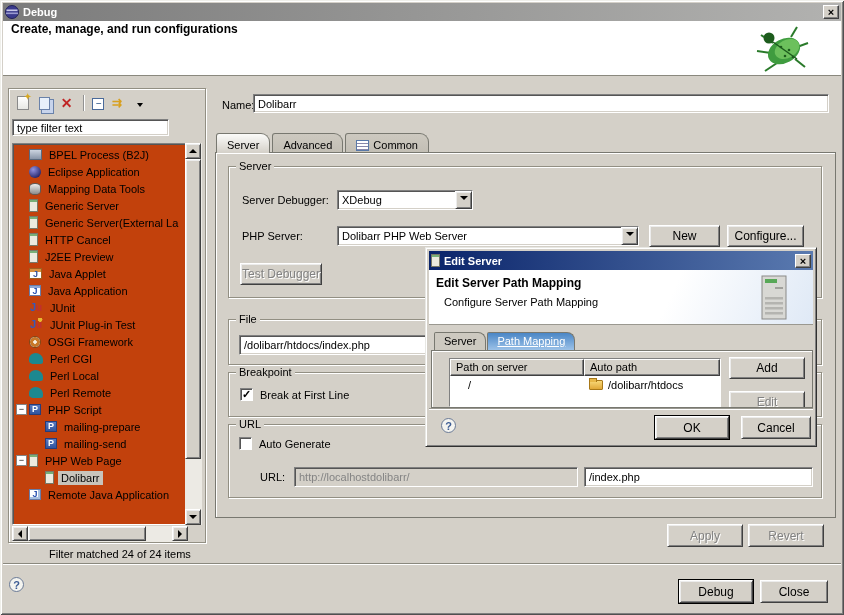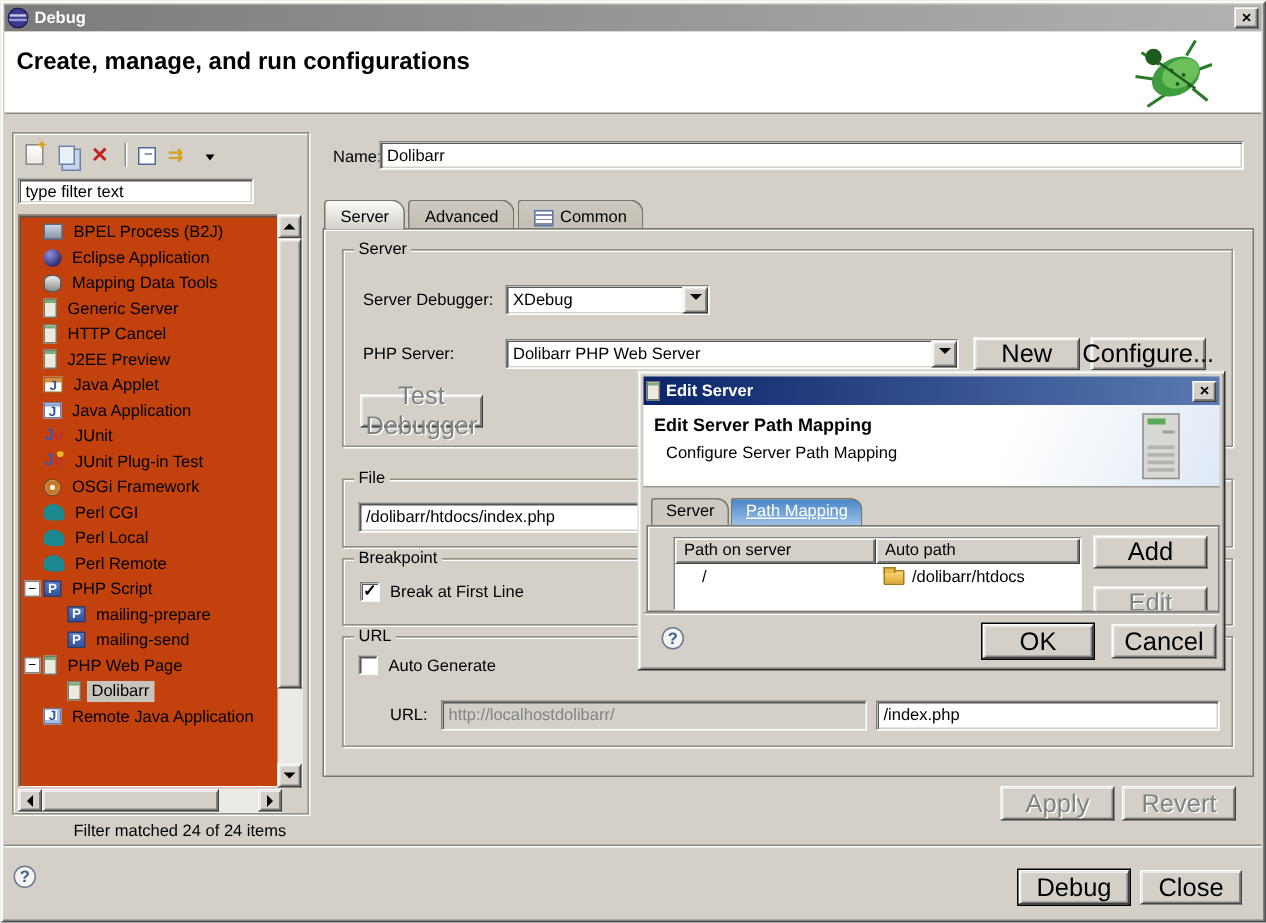--- a/index.html
+++ b/index.html
@@ -1,20 +1,20 @@
 <!DOCTYPE html>
 <html><head>
 <meta charset="utf-8">
 <style>
   * { margin:0; padding:0; box-sizing:border-box; }
   html,body { width:844px; height:615px; }
   body { font-family:"Liberation Sans", sans-serif; font-size:11px; color:#000; background:#d4d0c8; }
   .window { position:relative; width:844px; height:615px; background:#d4d0c8; overflow:hidden;
             box-shadow: inset 1px 1px 0 #efefea, inset -1px -1px 0 #505050, inset 2px 2px 0 #fff, inset -2px -2px 0 #808080; }
-  .btn { position:absolute; text-align:center; cursor:default; font-size:17px;
+  .btn { position:absolute; text-align:center; cursor:default; font-size:12px;
          background:#d4d0c8; border:1px solid; border-color:#fff #404040 #404040 #fff;
          box-shadow: inset 1px 1px 0 #ececec, inset -1px -1px 0 #808080;
          display:flex; align-items:center; justify-content:center; }
   .btn.default { outline:1px solid #000; }
   .btn.disabled { color:#828282; text-shadow:1px 1px 0 #fff; }
   .sunken { background:#fff; border:1px solid; border-color:#808080 #fff #fff #808080;
             box-shadow: inset 1px 1px 0 #555, inset -1px -1px 0 #d4d0c8; }
   input.sunken { font-family:"Liberation Sans",sans-serif; font-size:11px; padding:2px 4px; outline:none; }
   input.sunken:disabled, .sunken.disabled { background:#d4d0c8; color:#848484; }
   .group { position:absolute; border:1px solid #928f83; box-shadow:1px 1px 0 #ffffff, inset 1px 1px 0 #ffffff; }
@@ -34,21 +34,21 @@
   .help-circle { position:absolute; width:15px; height:15px; border-radius:50%; border:1px solid #6a7a96;
                  color:#3c5c94; font-weight:bold; font-size:11px; text-align:center; line-height:14px; background:#f4f4f0; }
 
   
   .titlebar { position:absolute; left:3px; top:3px; right:3px; height:18px;
               background:linear-gradient(to right,#7b7b7b,#b2b2b0); display:flex; align-items:center; padding:0 2px; }
   .titlebar .t-text { color:#fff; font-weight:bold; margin-left:4px; }
   .close-box { margin-left:auto; width:16px; height:14px; font-size:11px; font-weight:bold; line-height:12px; text-align:center;
                background:#d4d0c8; border:1px solid; border-color:#fff #404040 #404040 #fff; box-shadow:inset -1px -1px 0 #808080; }
   .hdr { position:absolute; left:3px; top:21px; right:3px; height:55px; background:#fff; border-bottom:1px solid #8a887e; }
-  .hdr-title { position:absolute; left:8px; top:12px; font-weight:bold; font-size:16px; }
+  .hdr-title { position:absolute; left:8px; top:1px; font-weight:bold; font-size:12px; }
   .bug { position:absolute; right:32px; top:4px; }
 
   
   .left-panel { position:absolute; left:8px; top:88px; width:198px; height:455px;
                 border:1px solid #928f83; box-shadow:1px 1px 0 #fff, inset 1px 1px 0 #fff; background:#d4d0c8; }
   .lp-toolbar { position:absolute; left:3px; top:3px; right:3px; height:22px; display:flex; align-items:center; gap:8px; padding-left:3px; }
   .tb-sep { width:1px; height:16px; background:#929292; box-shadow:1px 0 0 #fff; }
   .tb-ic { width:17px; height:16px; position:relative; display:inline-block; }
   .ic-new { background:linear-gradient(#ffffff,#e8e8e4); border:1px solid #8a8a8a; width:12px; height:14px; margin-left:2px; }
   .ic-new::after { content:"✦"; position:absolute; right:-4px; top:-6px; color:#d8a820; font-size:10px; }
@@ -209,20 +209,25 @@
           <span class="tree-label">Mapping Data Tools</span>
         </div>
         <div class="tree-row">
           <span class="expander"></span>
           <span class="ti ti-server"></span>
           <span class="tree-label">Generic Server</span>
         </div>
         <div class="tree-row">
           <span class="expander"></span>
           <span class="ti ti-server"></span>
+          <span class="tree-label">Generic Server(External La</span>
+        </div>
+        <div class="tree-row">
+          <span class="expander"></span>
+          <span class="ti ti-server"></span>
           <span class="tree-label">HTTP Cancel</span>
         </div>
         <div class="tree-row">
           <span class="expander"></span>
           <span class="ti ti-server"></span>
           <span class="tree-label">J2EE Preview</span>
         </div>
         <div class="tree-row">
           <span class="expander"></span>
           <span class="ti ti-applet">J</span>

